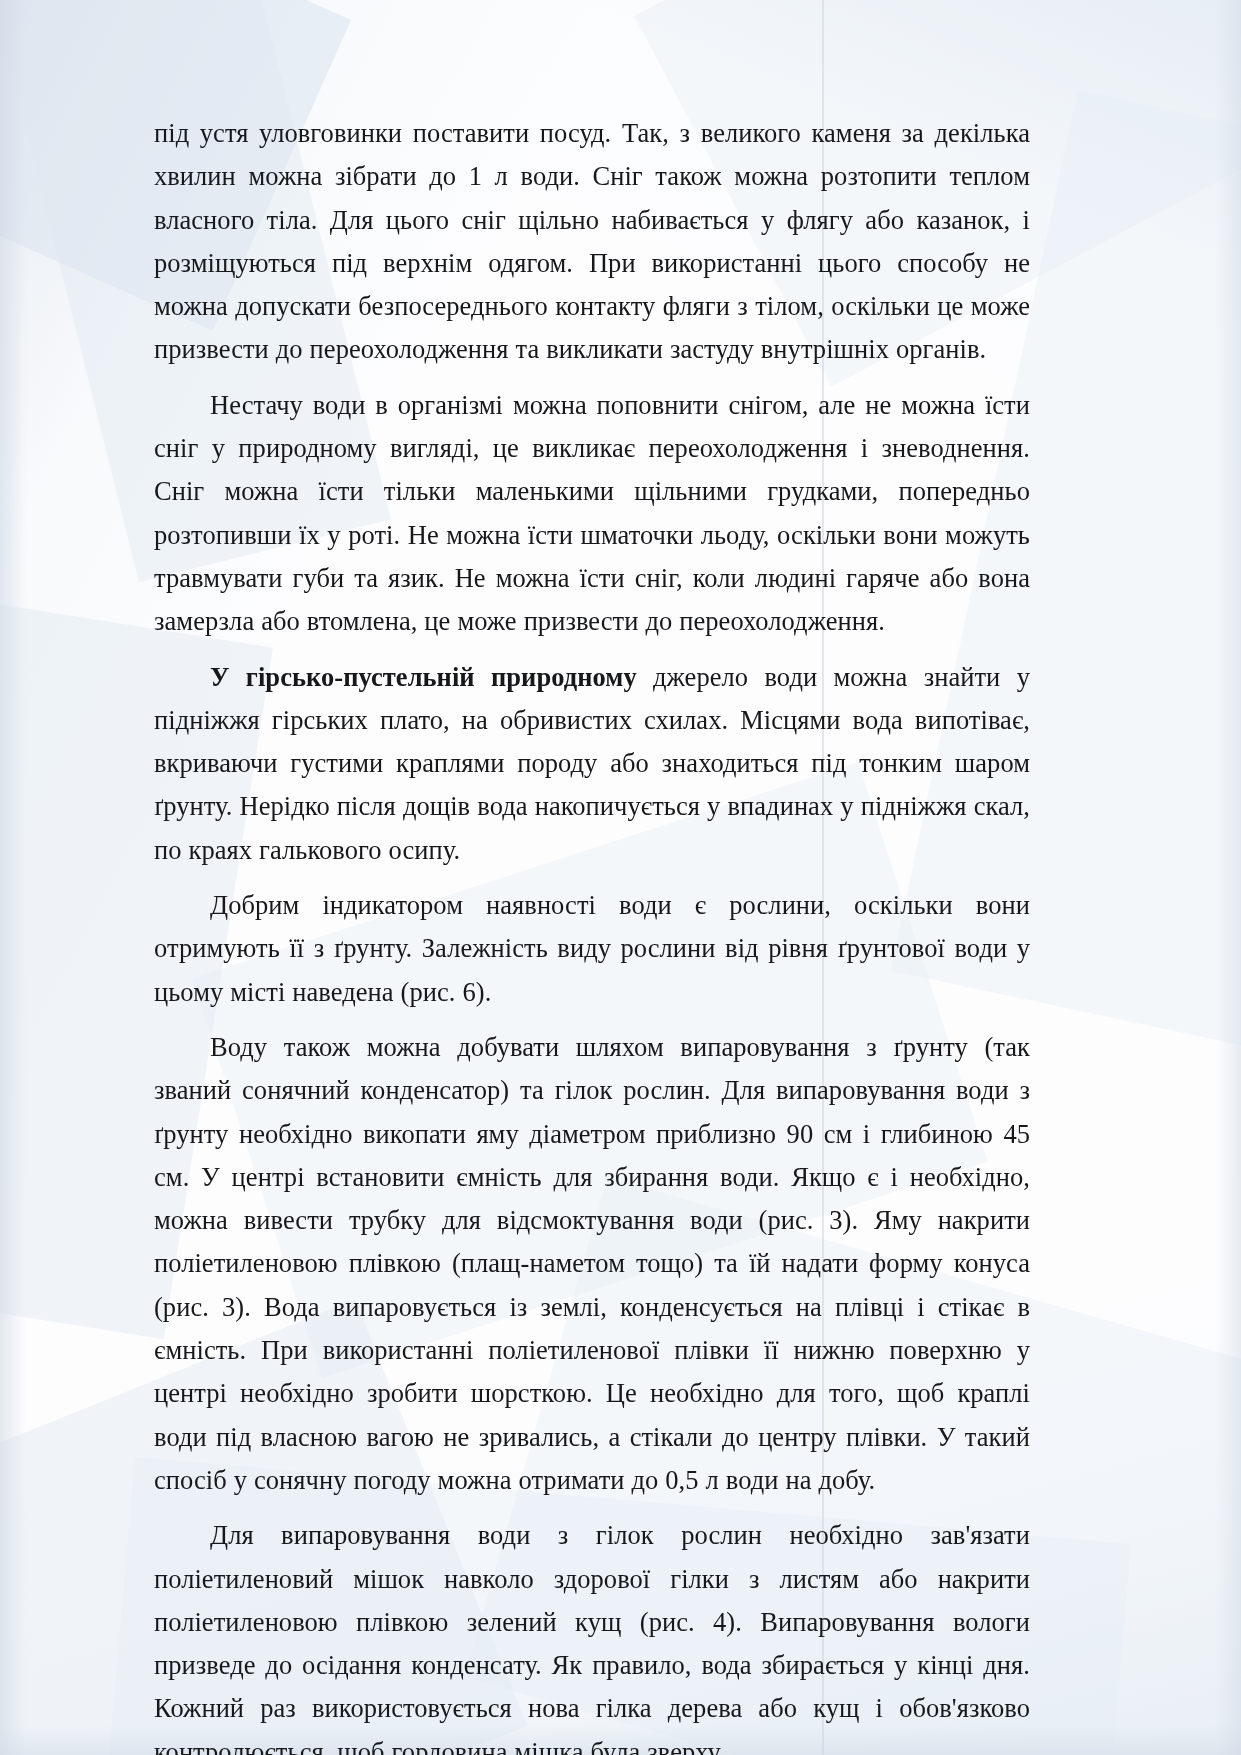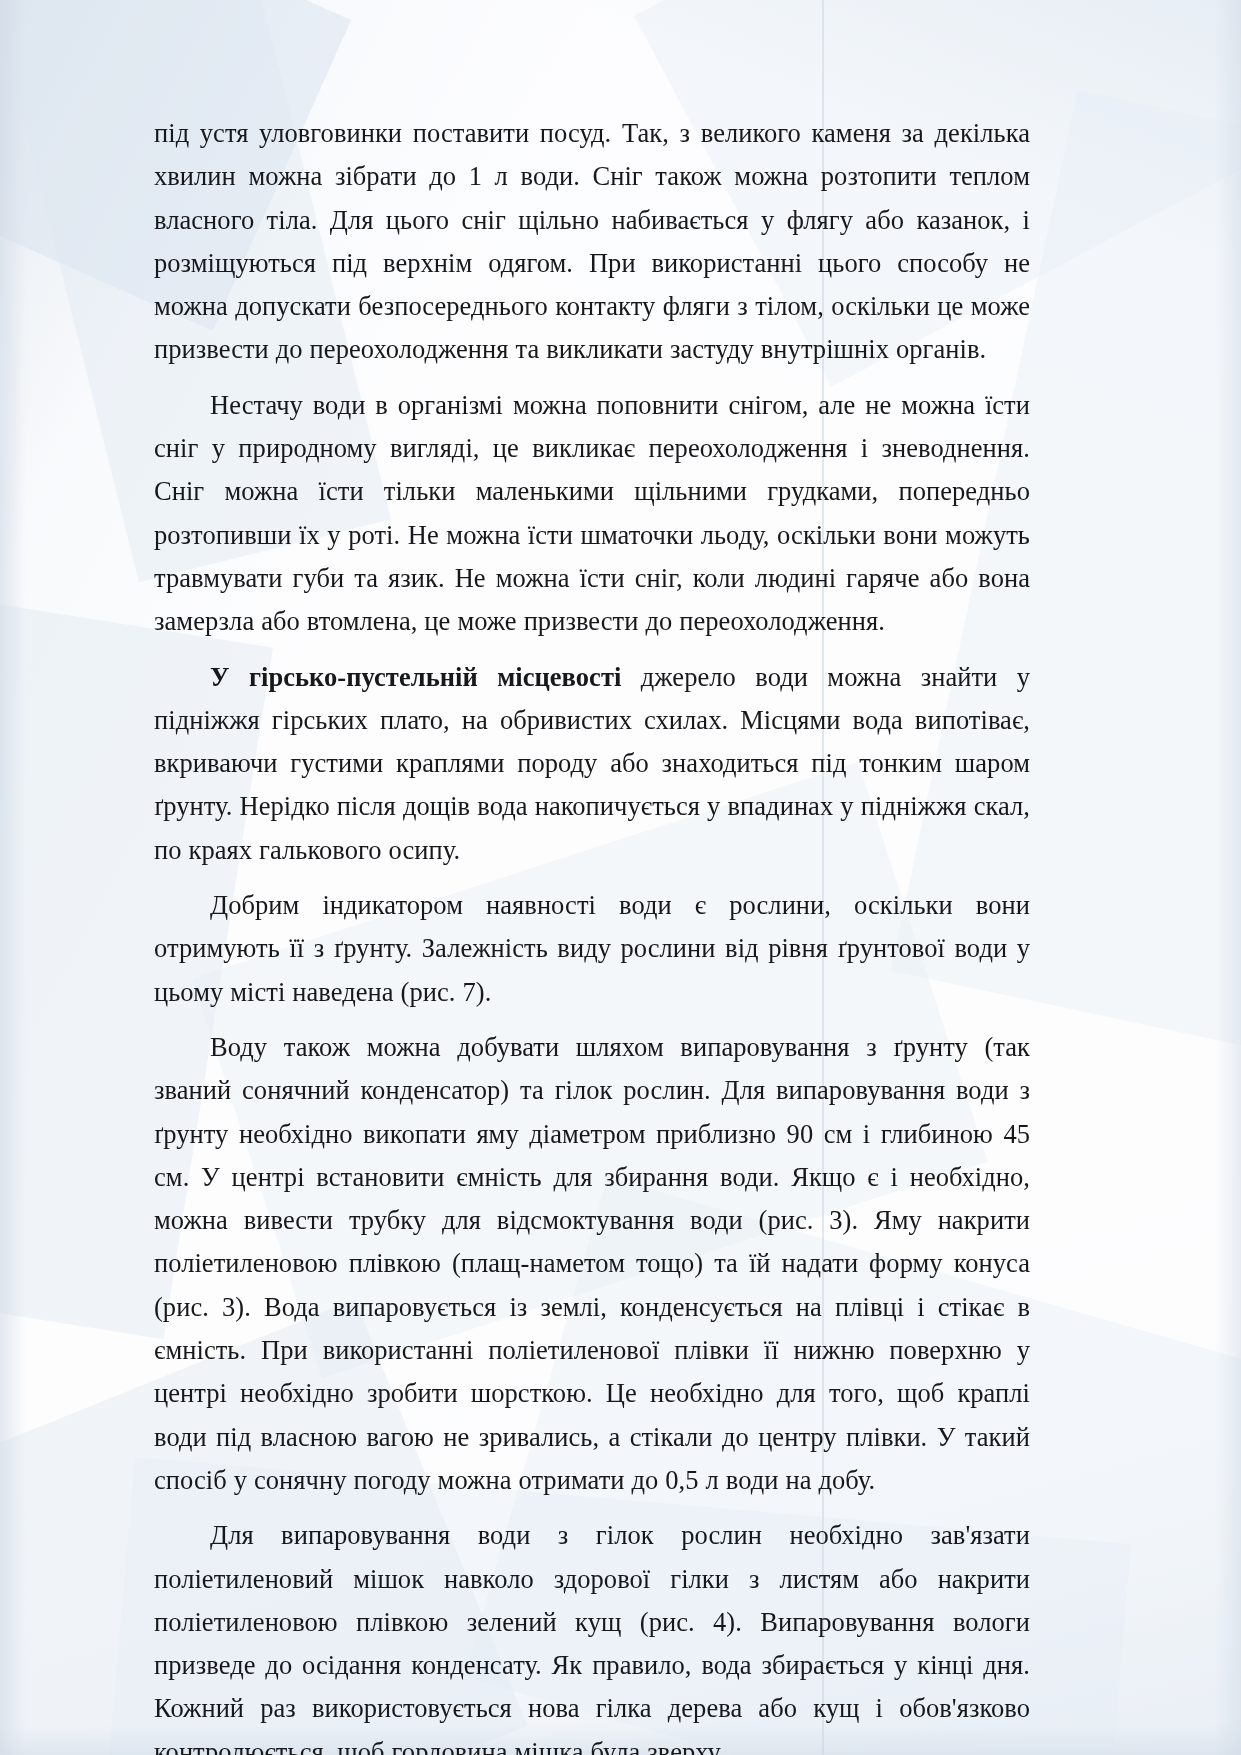--- a/index.html
+++ b/index.html
@@ -100,23 +100,23 @@
   <div class="edge left"></div>
   <div class="edge right"></div>
   <div class="edge bottom"></div>
 
   <div id="content">
 
     <p class="para no-indent">під устя уловговинки поставити посуд. Так, з великого каменя за декілька хвилин можна зібрати до 1 л води. Сніг також можна розтопити теплом власного тіла. Для цього сніг щільно набивається у флягу або казанок, і розміщуються під верхнім одягом. При використанні цього способу не можна допускати безпосереднього контакту фляги з тілом, оскільки це може призвести до переохолодження та викликати застуду внутрішніх органів.</p>
 
     <p class="para">Нестачу води в організмі можна поповнити снігом, але не можна їсти сніг у природному вигляді, це викликає переохолодження і зневоднення. Сніг можна їсти тільки маленькими щільними грудками, попередньо розтопивши їх у роті. Не можна їсти шматочки льоду, оскільки вони можуть травмувати губи та язик. Не можна їсти сніг, коли людині гаряче або вона замерзла або втомлена, це може призвести до переохолодження.</p>
 
-    <p class="para"><b>У гірсько-пустельній місцевості</b><span> джерело води можна знайти у підніжжя гірських плато, на обривистих схилах. Місцями вода випотіває, вкриваючи густими краплями породу або знаходиться під тонким шаром ґрунту. Нерідко після дощів вода накопичується у впадинах у підніжжя скал, по краях галькового осипу.</span></p>
+    <p class="para"><b>У гірсько-пустельній природному</b><span> джерело води можна знайти у підніжжя гірських плато, на обривистих схилах. Місцями вода випотіває, вкриваючи густими краплями породу або знаходиться під тонким шаром ґрунту. Нерідко після дощів вода накопичується у впадинах у підніжжя скал, по краях галькового осипу.</span></p>
 
 
-    <p class="para">Добрим індикатором наявності води є рослини, оскільки вони отримують її з ґрунту. Залежність виду рослини від рівня ґрунтової води у цьому місті наведена (рис. 7).</p>
+    <p class="para">Добрим індикатором наявності води є рослини, оскільки вони отримують її з ґрунту. Залежність виду рослини від рівня ґрунтової води у цьому місті наведена (рис. 6).</p>
 
     <p class="para">Воду також можна добувати шляхом випаровування з ґрунту (так званий сонячний конденсатор) та гілок рослин. Для випаровування води з ґрунту необхідно викопати яму діаметром приблизно 90 см і глибиною 45 см. У центрі встановити ємність для збирання води. Якщо є і необхідно, можна вивести трубку для відсмоктування води (рис. 3). Яму накрити поліетиленовою плівкою (плащ-наметом тощо) та їй надати форму конуса (рис. 3). Вода випаровується із землі, конденсується на плівці і стікає в ємність. При використанні поліетиленової плівки її нижню поверхню у центрі необхідно зробити шорсткою. Це необхідно для того, щоб краплі води під власною вагою не зривались, а стікали до центру плівки. У такий спосіб у сонячну погоду можна отримати до 0,5 л води на добу.</p>
 
     <p class="para">Для випаровування води з гілок рослин необхідно зав'язати поліетиленовий мішок навколо здорової гілки з листям або накрити поліетиленовою плівкою зелений кущ (рис. 4). Випаровування вологи призведе до осідання конденсату. Як правило, вода збирається у кінці дня. Кожний раз використовується нова гілка дерева або кущ і обов'язково контролюється, щоб горловина мішка була зверху.</p>
 
   </div>
 </div>
 
 </body></html>

